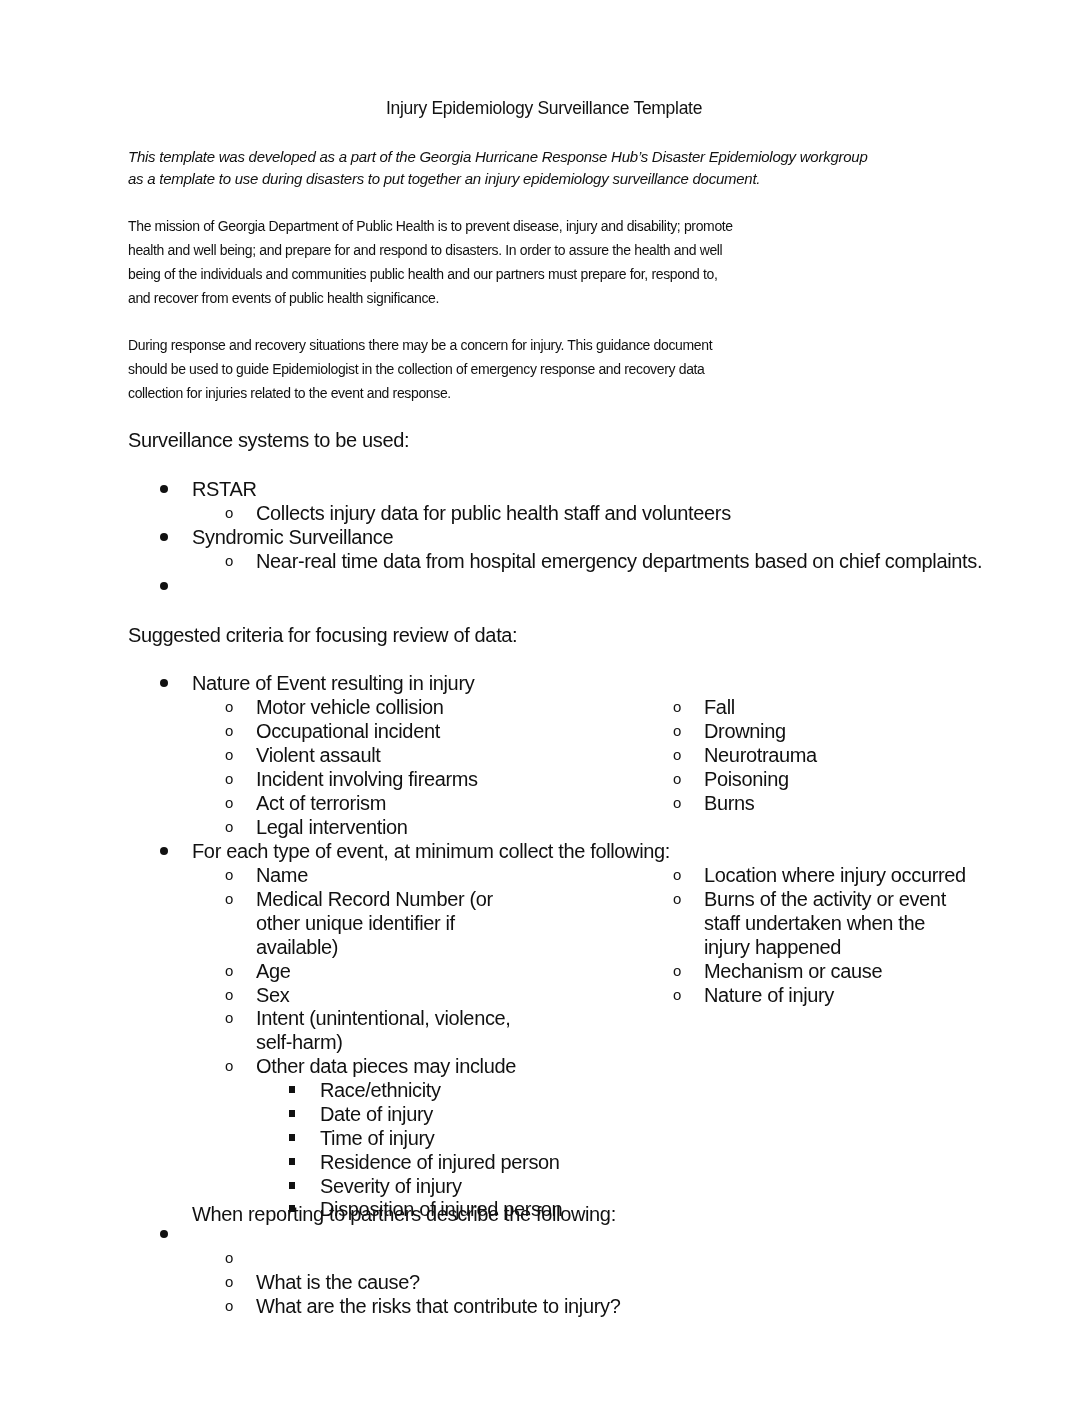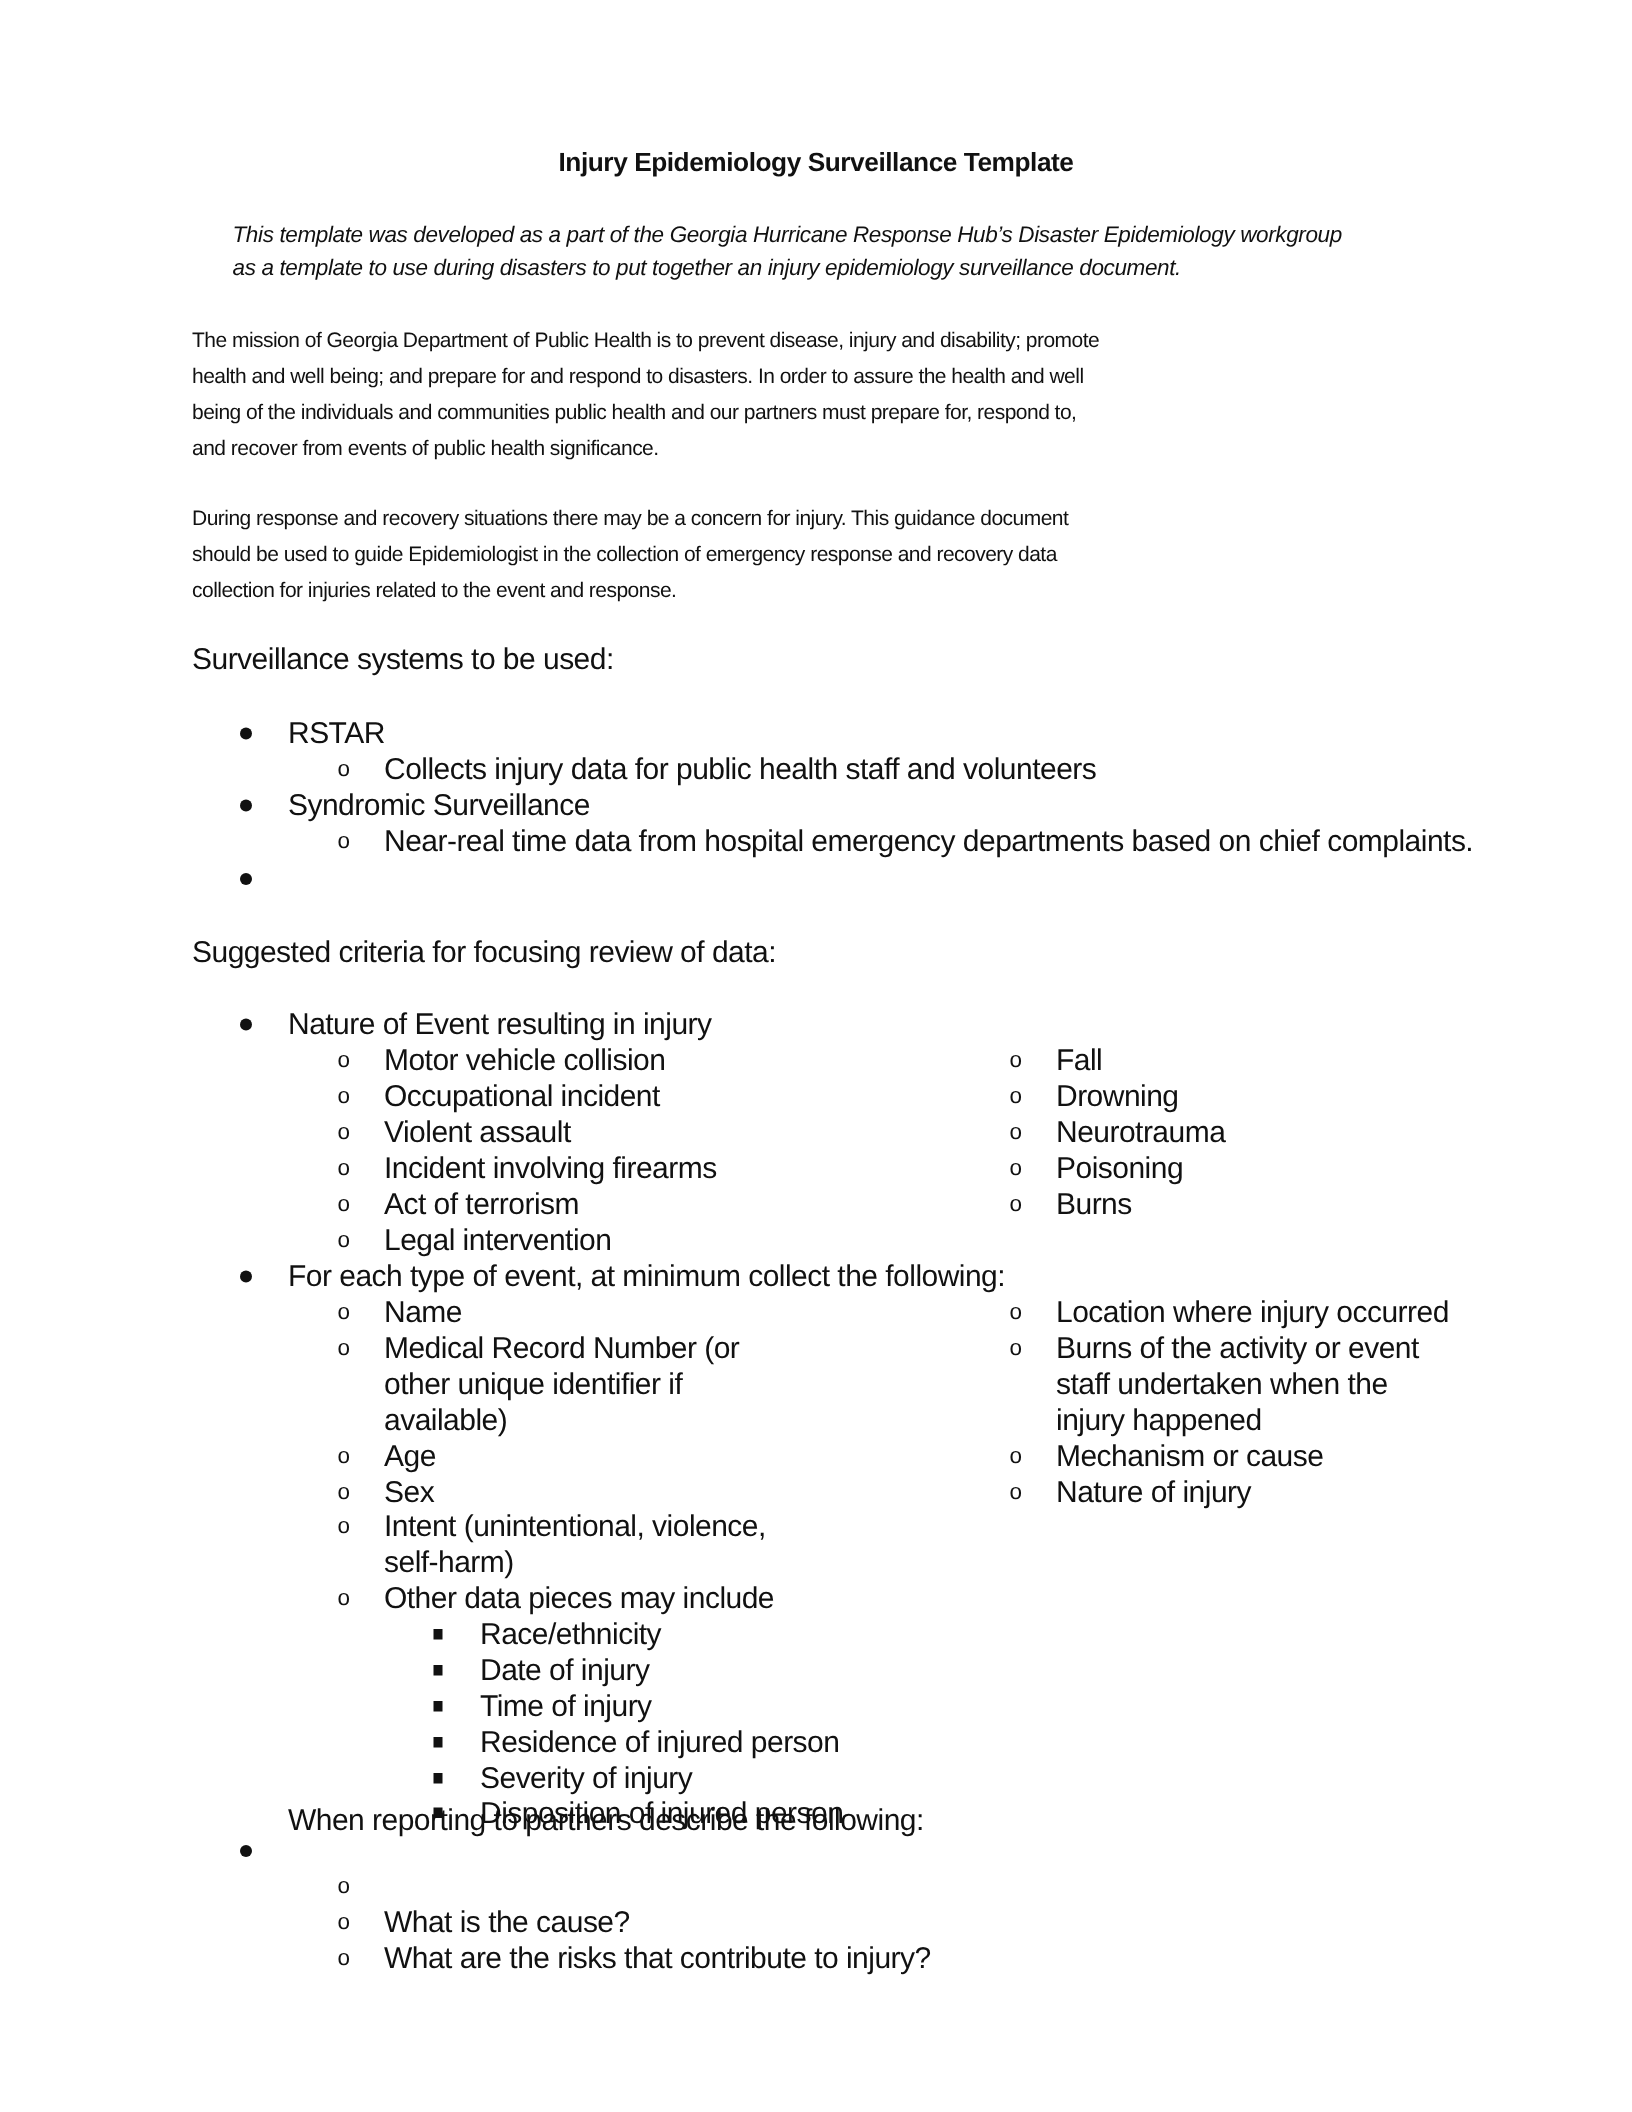--- a/index.html
+++ b/index.html
@@ -1,24 +1,24 @@
 <!DOCTYPE html>
 <html><head>
   <meta charset="utf-8">
   <style>
     html, body { margin: 0; padding: 0; background: #ffffff; }
     body { width: 1088px; height: 1408px; position: relative; overflow: hidden;
            font-family: "Liberation Sans", sans-serif; color: #111111; }
     .page { position: absolute; left: 0; top: 0; width: 1088px; height: 1408px; background: #ffffff; }
     .t { position: absolute; white-space: nowrap; font-size: 20px; line-height: 24px; letter-spacing: -0.35px; }
     .title { position: absolute; left: 0; width: 1088px; top: 98px; text-align: center;
-             font-size: 17.5px; font-weight: bold; letter-spacing: -0.3px; }
+             font-size: 17.5px; font-weight: normal; letter-spacing: -0.3px; }
     .intro { position: absolute; left: 128px; top: 146px; width: 840px; font-style: italic;
              font-size: 15px; line-height: 22px; letter-spacing: -0.25px; }
-    .intro div { white-space: nowrap; margin-left: 27px; }
+    .intro div { white-space: nowrap; }
     .para { position: absolute; left: 128px; width: 840px; font-size: 14px; line-height: 24px; letter-spacing: -0.35px; }
     .para div { white-space: nowrap; }
     .b1 { position: absolute; width: 8px; height: 8px; border-radius: 50%; background: #111; }
     .b2 { position: absolute; font-size: 15px; line-height: 24px; }
     .b3 { position: absolute; width: 6px; height: 7px; background: #111; }
   </style>
 </head>
 <body>
 
 <div class="page">

